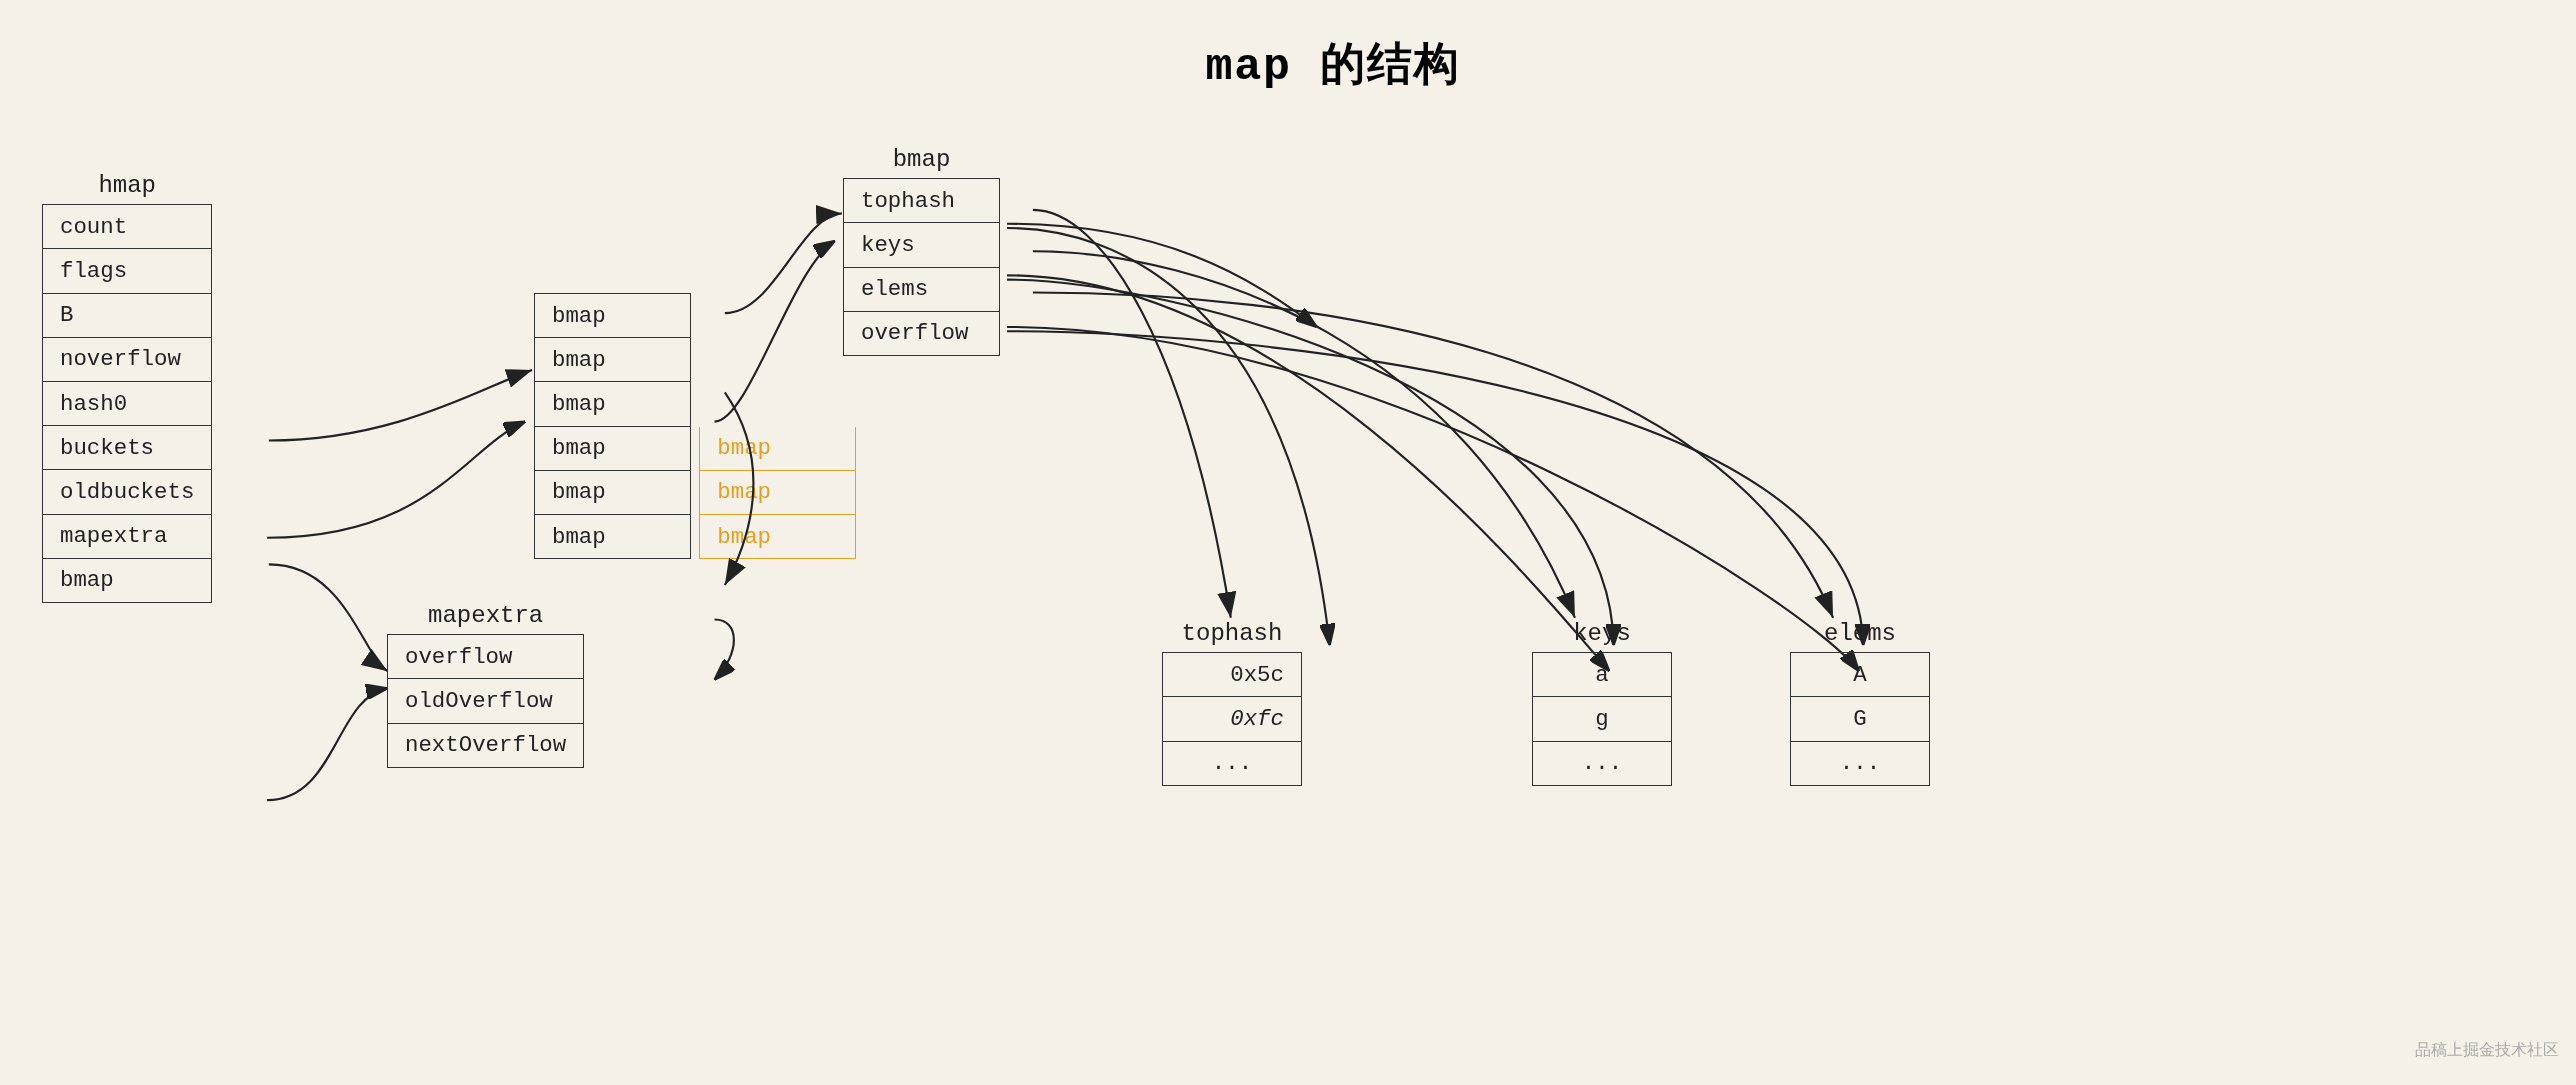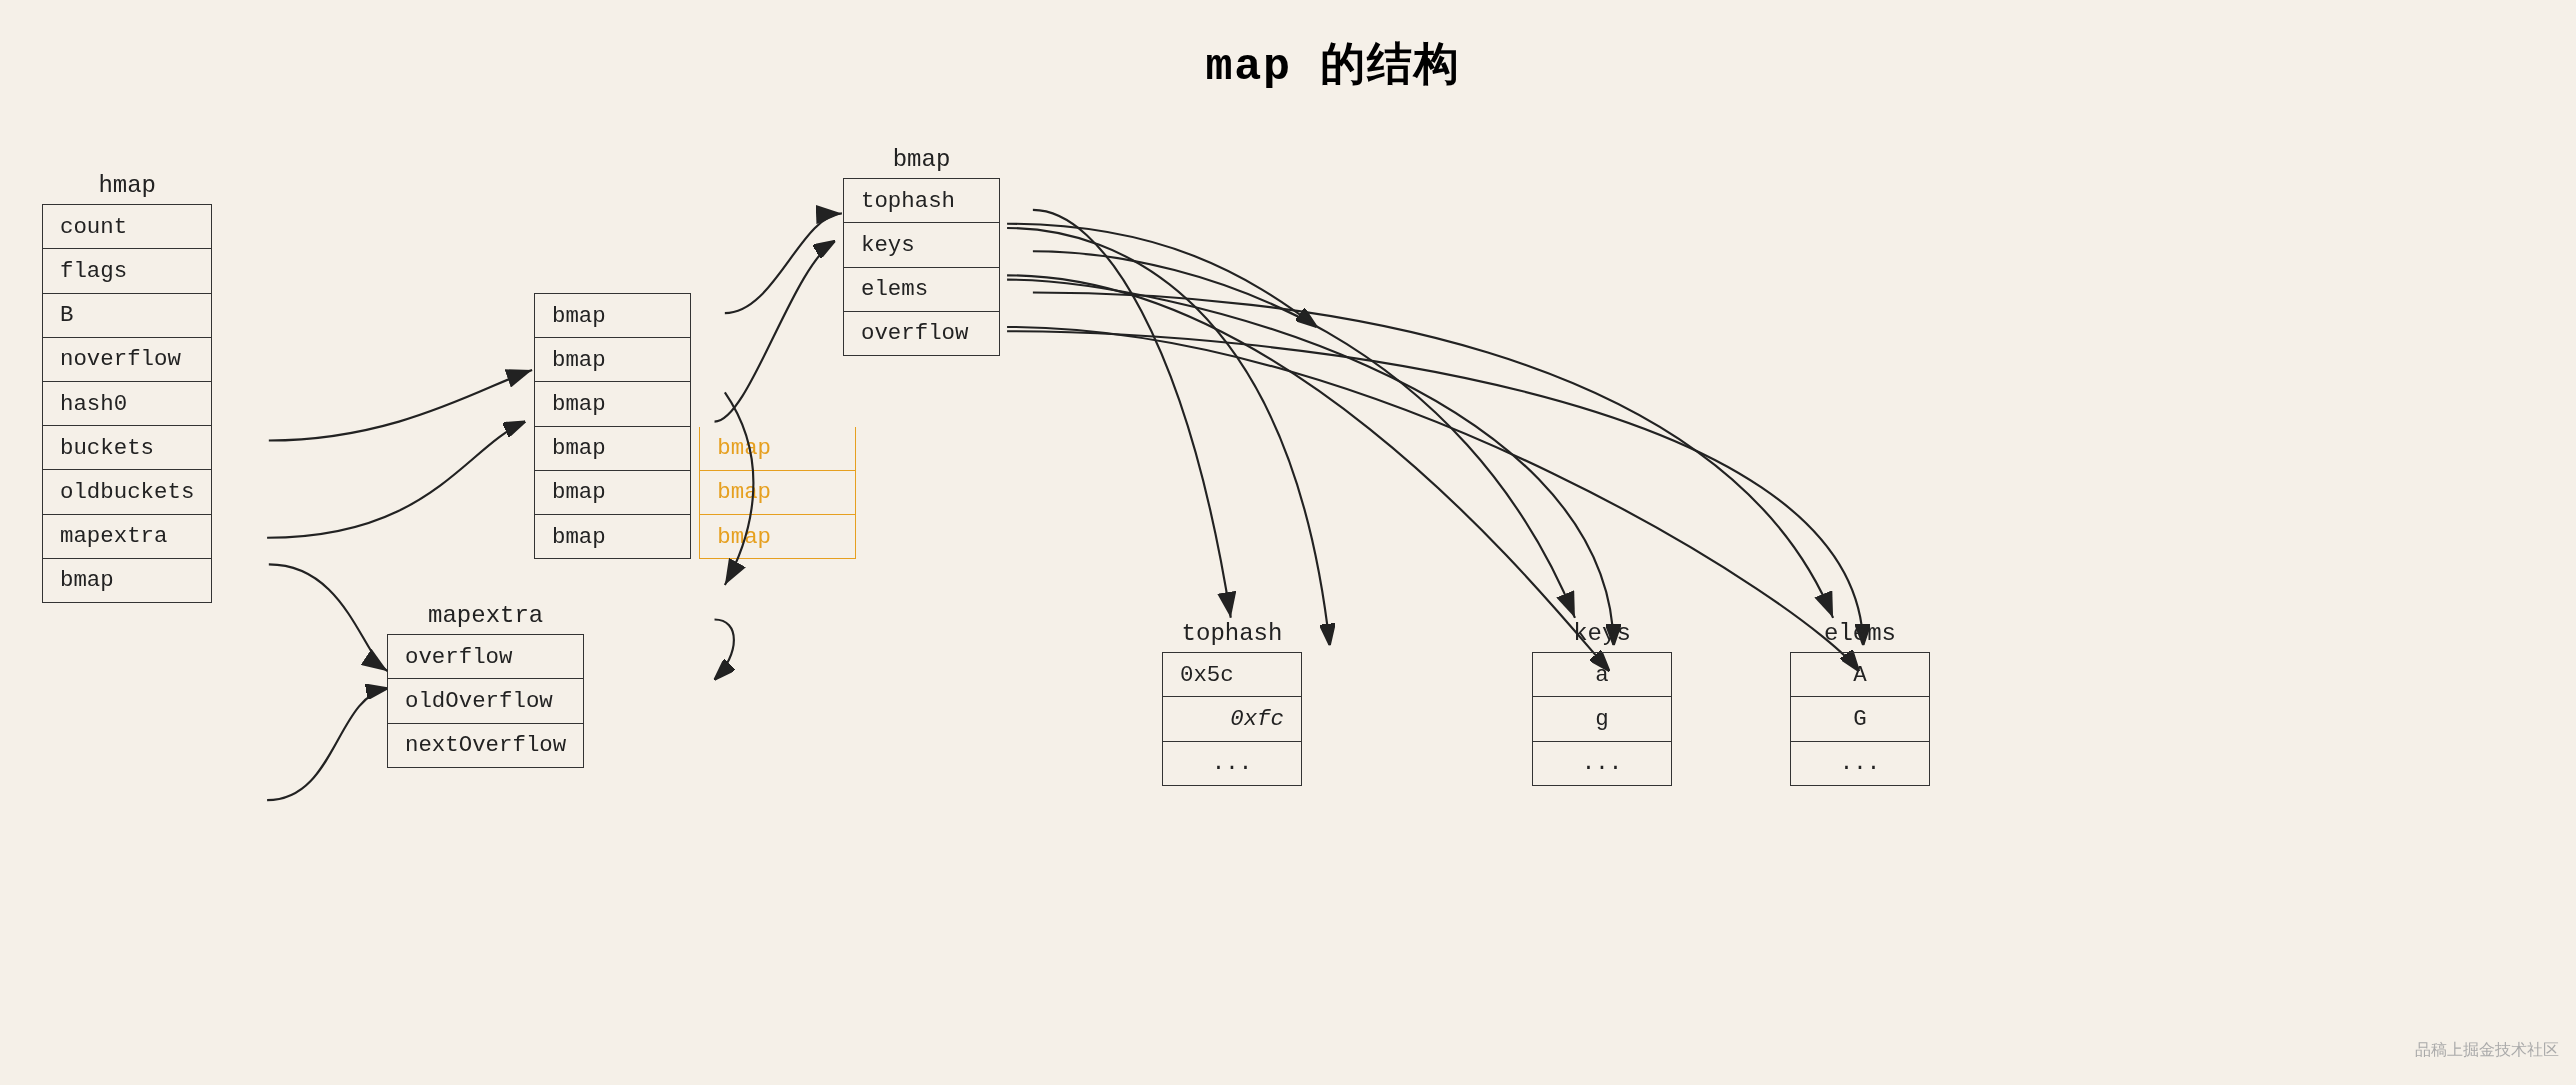--- a/index.html
+++ b/index.html
@@ -157,21 +157,21 @@
     <div class="row">tophash</div>
     <div class="row">keys</div>
     <div class="row">elems</div>
     <div class="row">overflow</div>
   </div>
 </div>
 
 <div class="positioned" style="left:1162px; top:620px;">
   <div class="struct-label">tophash</div>
   <div class="struct-box">
-    <div class="row" style="min-width:138px; text-align:left;">0x5c</div>
+    <div class="row" style="min-width:138px; text-align:right;">0x5c</div>
     <div class="row" style="min-width:138px; text-align:right;font-style:italic;">0xfc</div>
     <div class="row" style="min-width:138px; text-align:center; border-bottom:none;">...</div>
   </div>
 </div>
 
 <div class="positioned" style="left:1532px; top:620px;">
   <div class="struct-label">keys</div>
   <div class="struct-box">
     <div class="row" style="min-width:138px; text-align:center;">a</div>
     <div class="row" style="min-width:138px; text-align:center;">g</div>

